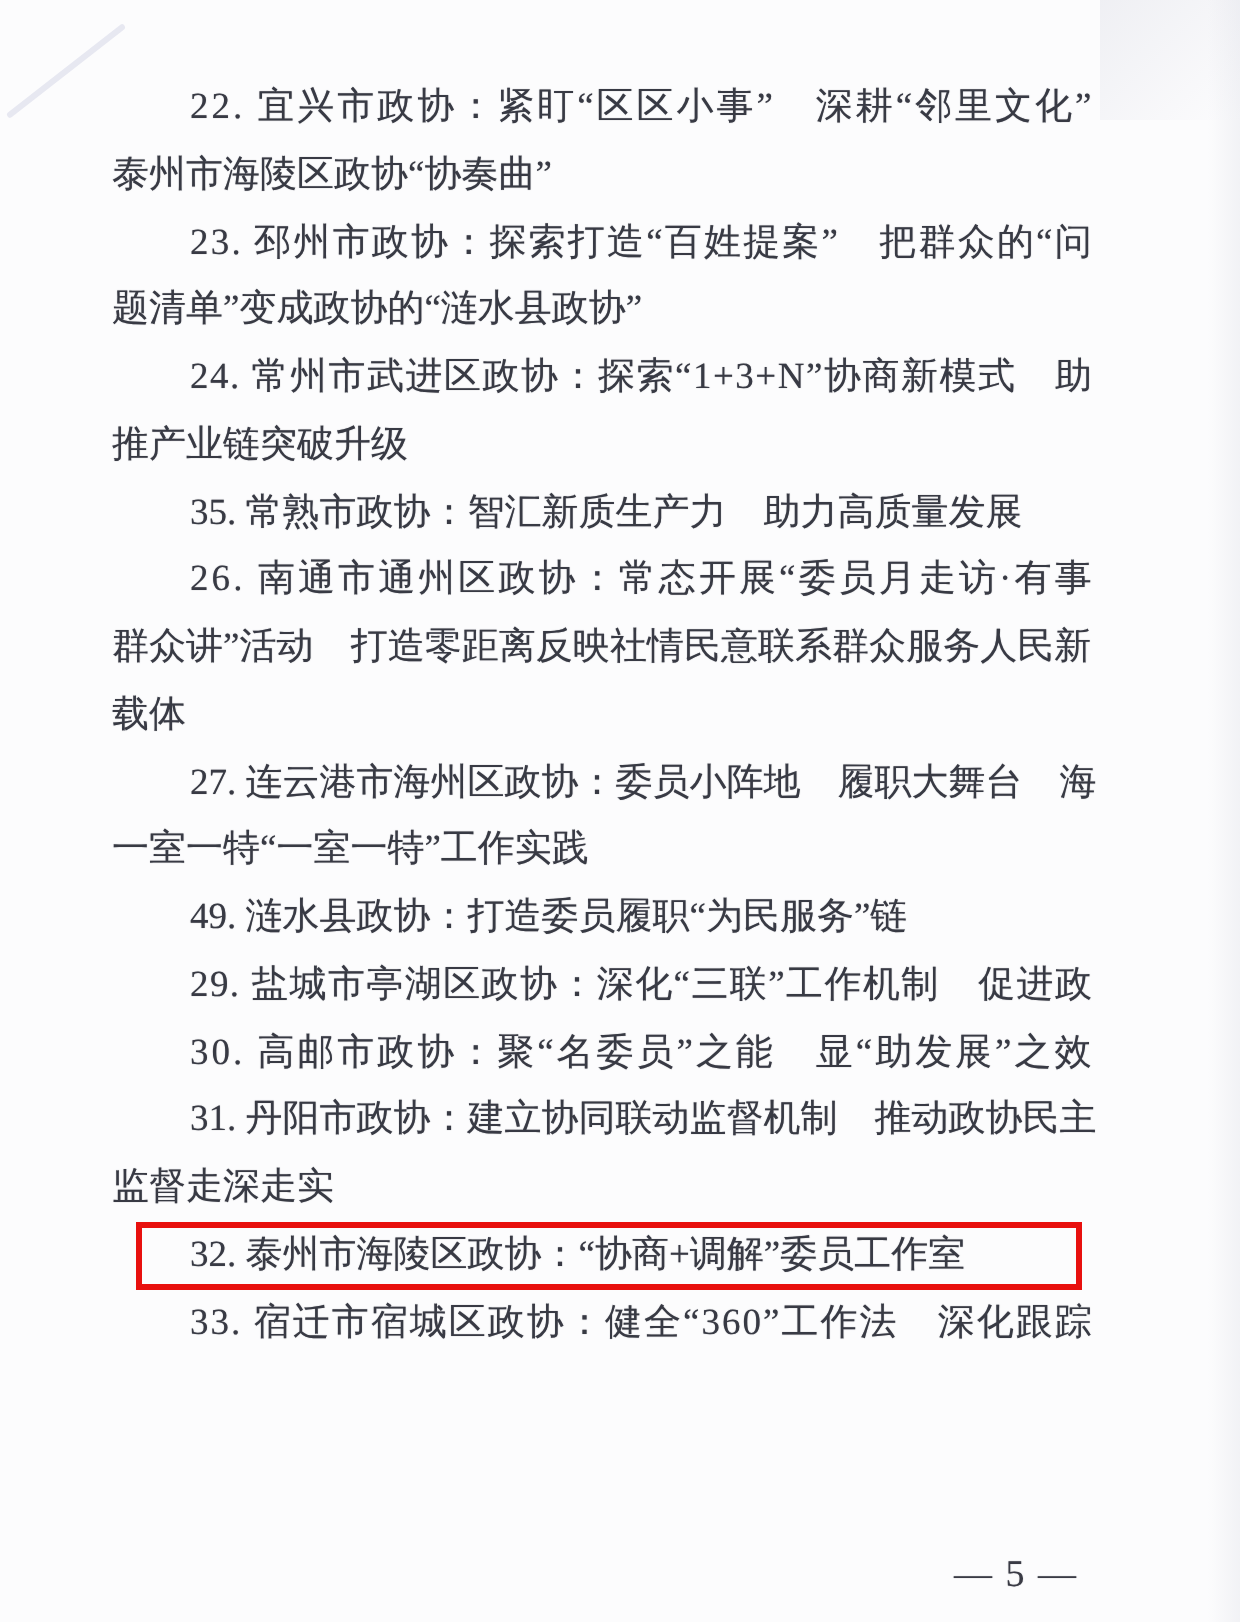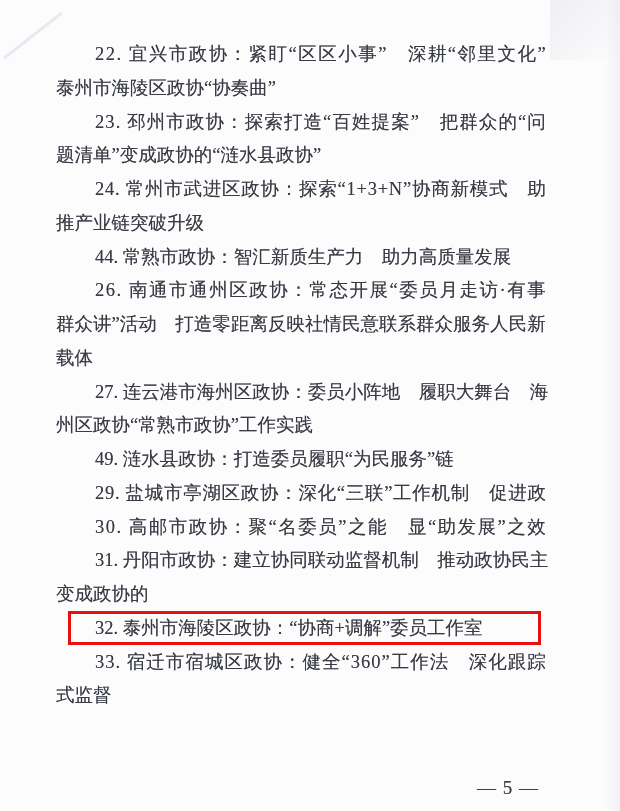--- a/index.html
+++ b/index.html
@@ -185,21 +185,21 @@
         <span>”</span>
         <span>协</span>
         <span>商</span>
         <span>新</span>
         <span>模</span>
         <span>式</span>
         <span>　</span>
         <span>助</span>
       </div>
       <div class="line">推产业链突破升级</div>
-      <div class="line indent">44. 常熟市政协：智汇新质生产力　助力高质量发展</div>
+      <div class="line indent">35. 常熟市政协：智汇新质生产力　助力高质量发展</div>
       <div class="line indent fill">
         <span>2</span>
         <span>6</span>
         <span>.</span>
         <span>&nbsp;</span>
         <span>南</span>
         <span>通</span>
         <span>市</span>
         <span>通</span>
         <span>州</span>
@@ -273,21 +273,21 @@
         <span>地</span>
         <span>　</span>
         <span>履</span>
         <span>职</span>
         <span>大</span>
         <span>舞</span>
         <span>台</span>
         <span>　</span>
         <span>海</span>
       </div>
-      <div class="line">州区政协“常熟市政协”工作实践</div>
+      <div class="line">一室一特“一室一特”工作实践</div>
       <div class="line indent">49. 涟水县政协：打造委员履职“为民服务”链</div>
       <div class="line indent fill">
         <span>2</span>
         <span>9</span>
         <span>.</span>
         <span>&nbsp;</span>
         <span>盐</span>
         <span>城</span>
         <span>市</span>
         <span>亭</span>
@@ -362,21 +362,21 @@
         <span>机</span>
         <span>制</span>
         <span>　</span>
         <span>推</span>
         <span>动</span>
         <span>政</span>
         <span>协</span>
         <span>民</span>
         <span>主</span>
       </div>
-      <div class="line">变成政协的</div>
+      <div class="line">监督走深走实</div>
       <div class="line indent">32. 泰州市海陵区政协：“协商+调解”委员工作室<div class="hl-box" style="border-color: rgb(232, 16, 14);"></div></div>
       <div class="line indent fill">
         <span>3</span>
         <span>3</span>
         <span>.</span>
         <span>&nbsp;</span>
         <span>宿</span>
         <span>迁</span>
         <span>市</span>
         <span>宿</span>
@@ -394,17 +394,16 @@
         <span>”</span>
         <span>工</span>
         <span>作</span>
         <span>法</span>
         <span>　</span>
         <span>深</span>
         <span>化</span>
         <span>跟</span>
         <span>踪</span>
       </div>
-      <div class="line">式监督</div>
     </div>
   <div class="page-number">— 5 —</div>
   <div class="artifact-right-edge"></div>
 </div>
 
 </body></html>

